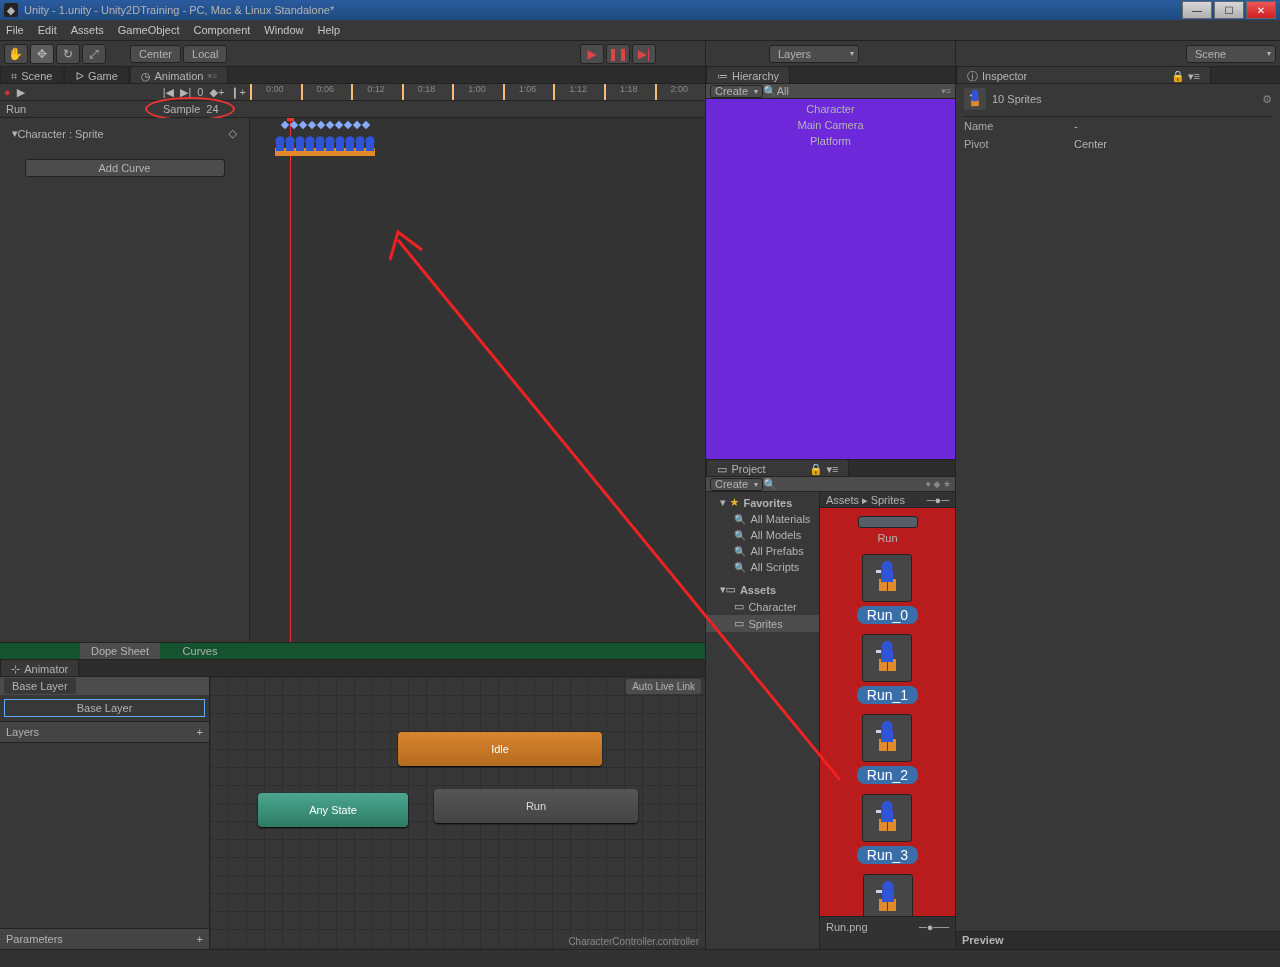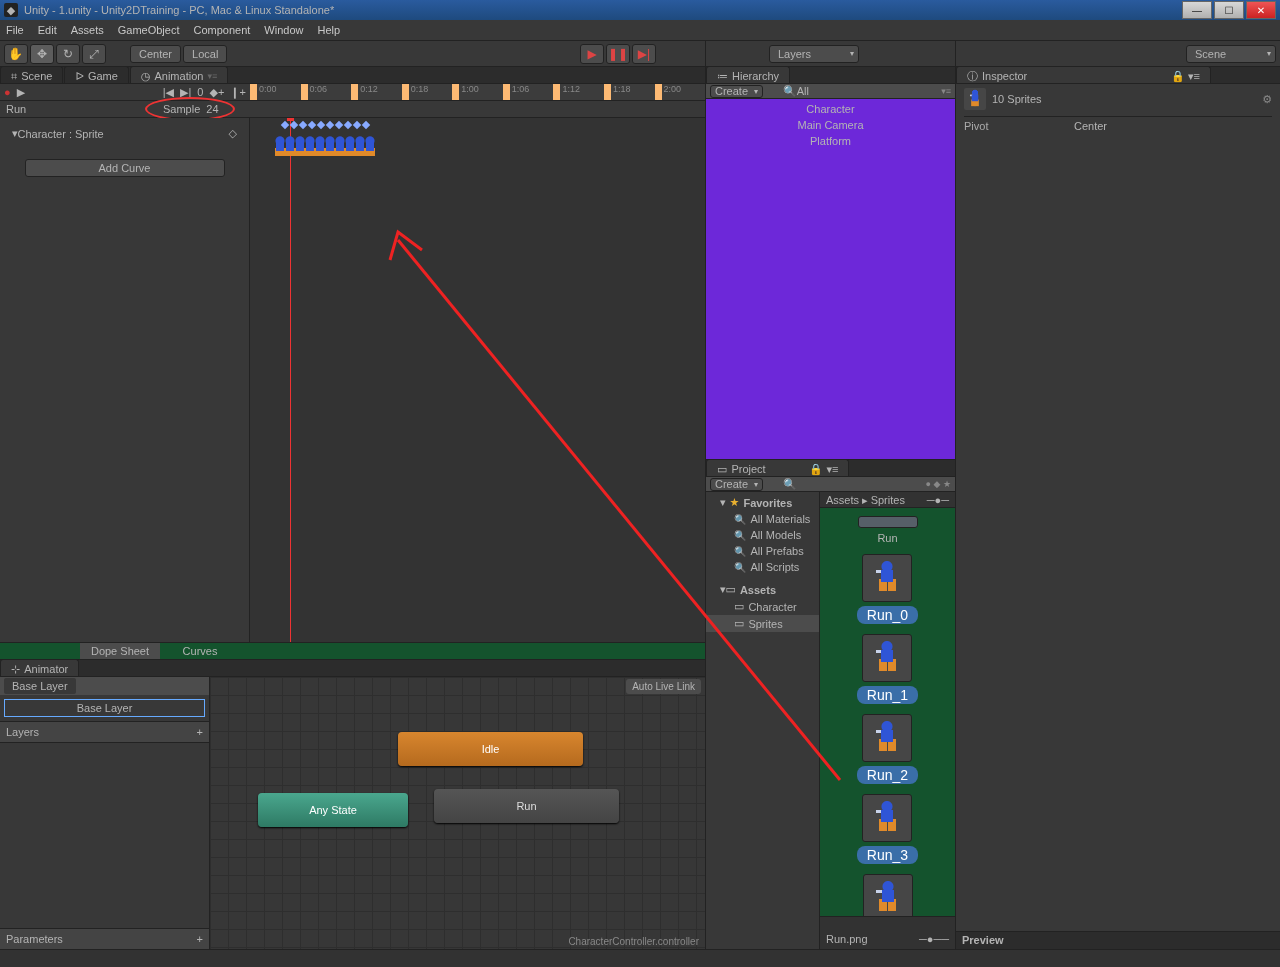--- a/index.html
+++ b/index.html
@@ -28,21 +28,21 @@
 
 .tabs { height:17px; background:#2c2c2c; display:flex; align-items:flex-end; border-bottom:1px solid #222; }
 .tab { height:17px; padding:2px 10px 0; background:#383838; border:1px solid #222; border-bottom:none; border-radius:3px 3px 0 0; margin-right:1px; display:flex; align-items:center; gap:4px; }
 .tab.inactive { background:#2c2c2c; }
 .tab .popout { margin-left:auto; font-size:9px; color:#666; }
 
 .animpanel { flex:1; display:flex; flex-direction:column; background:#383838; position:relative; min-height:0; }
 .animctrlrow { height:17px; display:flex; align-items:center; background:#383838; border-bottom:1px solid #222; }
 .animctrlrow.left { width:250px; padding:0 4px; gap:6px; }
 .animtime { position:absolute; left:250px; right:0; top:0; height:17px; background:#3c3c3c; display:flex; border-bottom:1px solid #222; }
-.ruleritem { flex:1; font-size:9px; color:#888; border-left:7px solid #fdba74; padding-left:2px; }
+.ruleritem { flex:1; font-size:9px; color:#888; border-left:2px solid #fdba74; padding-left:14px; }
 .cliprow { height:17px; display:flex; background:#383838; border-bottom:1px solid #222; }
 .clipname { width:155px; padding:2px 6px; }
 .sample { position:relative; display:flex; align-items:center; gap:6px; padding:0 8px; }
 .sample .oval { position:absolute; left:-10px; top:-4px; width:90px; height:24px; border:2px solid #e33; border-radius:50%; pointer-events:none; }
 
 .trackarea { flex:1; display:flex; min-height:0; position:relative; }
 .trackleft { width:250px; background:#383838; border-right:1px solid #222; padding:6px; }
 .trackrow { padding:3px 6px; display:flex; align-items:center; }
 .addcurve { margin:16px auto 0; width:200px; height:18px; background:#4c4c4c; border:1px solid #222; border-radius:3px; display:flex; align-items:center; justify-content:center; }
 .trackright { flex:1; background:#333; position:relative; overflow:hidden; }
@@ -68,57 +68,57 @@
 .animator { height:290px; border-top:1px solid #222; display:flex; flex-direction:column; }
 .animator .tabs { background:#2c2c2c; }
 .animatorbody { flex:1; display:flex; position:relative; background:#2f2f2f; }
 .animleft { width:210px; background:#383838; border-right:1px solid #222; display:flex; flex-direction:column; }
 .bcrow { height:18px; background:#4c4c4c; display:flex; align-items:center; padding:0 4px; }
 .bcrow .crumb { background:#383838; padding:2px 8px; border-radius:2px; }
 .layerbtn { margin:4px; height:18px; border:1px solid #6af; background:#383838; display:flex; align-items:center; justify-content:center; }
 .layershdr { padding:4px 6px; border-top:1px solid #222; border-bottom:1px solid #222; display:flex; justify-content:space-between; background:#444; }
 .paramshdr { margin-top:auto; padding:4px 6px; border-top:1px solid #222; display:flex; justify-content:space-between; background:#444; }
 .graph { flex:1; position:relative; background:#373737; background-image:linear-gradient(#2e2e2e 1px,transparent 1px),linear-gradient(90deg,#2e2e2e 1px,transparent 1px); background-size:18px 18px; }
-.state { position:absolute; width:185px; height:34px; border-radius:4px; display:flex; align-items:center; justify-content:center; font-size:11px; color:#ddd; box-shadow:0 1px 2px #000; }
+.state { position:absolute; width:204px; height:34px; border-radius:4px; display:flex; align-items:center; justify-content:center; font-size:11px; color:#ddd; box-shadow:0 1px 2px #000; }
 .state.orange { background:linear-gradient(#d8862e,#b56a1e); color:#fff; }
 .state.gray { background:linear-gradient(#555,#444); }
 .state.teal { background:linear-gradient(#4aa78e,#2e7a64); width:150px; color:#fff; }
 .autolive { position:absolute; right:4px; top:2px; background:#4c4c4c; padding:2px 6px; border-radius:3px; font-size:10px; }
 .graphfoot { position:absolute; bottom:0; right:0; padding:2px 6px; font-size:10px; color:#888; }
 
 .hierarchy { flex:1; display:flex; flex-direction:column; min-height:0; }
-.panelhdr { height:15px; background:#4c4c4c; display:flex; align-items:center; padding:0 4px; gap:20px; border-bottom:1px solid #222; }
+.panelhdr { height:15px; background:#4c4c4c; display:flex; align-items:center; padding:0 4px; gap:0; border-bottom:1px solid #222; }
 .panelhdr .sm { margin-left:auto; font-size:9px; color:#888; }
 .panelbody { flex:1; background:#6d28d9; padding:2px 0; overflow:auto;text-align:center; }
 .panelbody .item { padding:2px 16px; }
 
 .project { height:490px; border-top:1px solid #222; display:flex; flex-direction:column; }
 .projbody { flex:1; display:flex; min-height:0; }
 .projtree { width:114px; background:#383838; border-right:1px solid #222; padding:2px 0; overflow:auto; }
 .treeitem { padding:2px 4px 2px 14px; display:flex; align-items:center; gap:4px; }
 .treeitem.child { padding-left:28px; }
 .treeitem.sel { background:#4c4c4c; }
 .star { color:#e8b030; }
 .mag { color:#e8b030; font-size:10px; }
-.projgrid { flex:1; background:#14532d; display:flex; flex-direction:column; min-height:0; }
+.projgrid { flex:1; background:#b91c1c; display:flex; flex-direction:column; min-height:0; }
 .bccrumb { height:16px; background:#323232; padding:2px 6px; font-size:10px; color:#999; border-bottom:1px solid #222; }
 .gridscroll { flex:1; overflow-y:auto; padding:8px; display:flex; flex-direction:column; align-items:center; gap:10px; }
 .spriteitem { display:flex; flex-direction:column; align-items:center; gap:4px; }
 .spritebox { width:50px; height:48px; background:#464646; border:1px solid #222; border-radius:3px; display:flex; align-items:center; justify-content:center; position:relative; }
 .runner {
   width:28px; height:36px;
   background:
     radial-gradient(circle at 50% 18%, #2f55d6 0 5px, transparent 6px),
     linear-gradient(#2f55d6,#2f55d6) 50% 40%/12px 12px no-repeat,
     linear-gradient(60deg,#e08a2a,#e08a2a) 28% 78%/8px 12px no-repeat,
     linear-gradient(-60deg,#e08a2a,#e08a2a) 72% 78%/8px 12px no-repeat,
     linear-gradient(#c8d2e8,#c8d2e8) 20% 30%/14px 3px no-repeat;
 }
 .spritelabel { background:#3a6ea8; color:#fff; padding:1px 10px; border-radius:8px; font-size:14px; }
-.projfoot { height:17px; background:#323232; border-top:1px solid #222; display:flex; align-items:flex-start; padding:16px 6px; font-size:10px; color:#999; }
+.projfoot { height:17px; background:#323232; border-top:1px solid #222; display:flex; align-items:flex-end; padding:16px 6px; font-size:10px; color:#999; }
 
 .inspector { flex:1; display:flex; flex-direction:column; }
 .inspbody { flex:1; background:#383838; padding:4px 8px; }
 .insprow { display:flex; padding:3px 0; }
 .insprow .k { width:110px; color:#aaa; }
 .previewfoot { height:18px; background:#2c2c2c; border-top:1px solid #222; padding:2px 6px; font-weight:bold; }
 
 .statusbar { position:absolute; bottom:0; left:0; right:0; height:18px; background:#323232; border-top:1px solid #222; }
 
 .dropdn { height:18px; padding:0 18px 0 8px; background:#4c4c4c; border:1px solid #222; border-radius:3px; display:flex; align-items:center; position:relative; }
@@ -396,20 +396,24 @@
         </div>
       <div class="inspbody">
         <div style="display:flex;align-items:center;gap:6px;padding-bottom:6px;border-bottom:1px solid #222">
           <div style="width:22px;height:22px;background:#464646;border-radius:2px;display:flex;align-items:center;justify-content:center">
               <div class="runner" style="transform:scale(.55)"></div>
             </div>
           <span>10 Sprites</span>
           <span style="margin-left:auto;color:#888">⚙</span>
         </div>
         <div class="insprow">
+            <span class="k">Name</span>
+            <span>-</span>
+          </div>
+        <div class="insprow">
             <span class="k">Pivot</span>
             <span>Center</span>
           </div>
       </div>
       <div class="previewfoot">Preview</div>
     </div>
   </div>
 </div>
 
 <div class="statusbar"></div>

